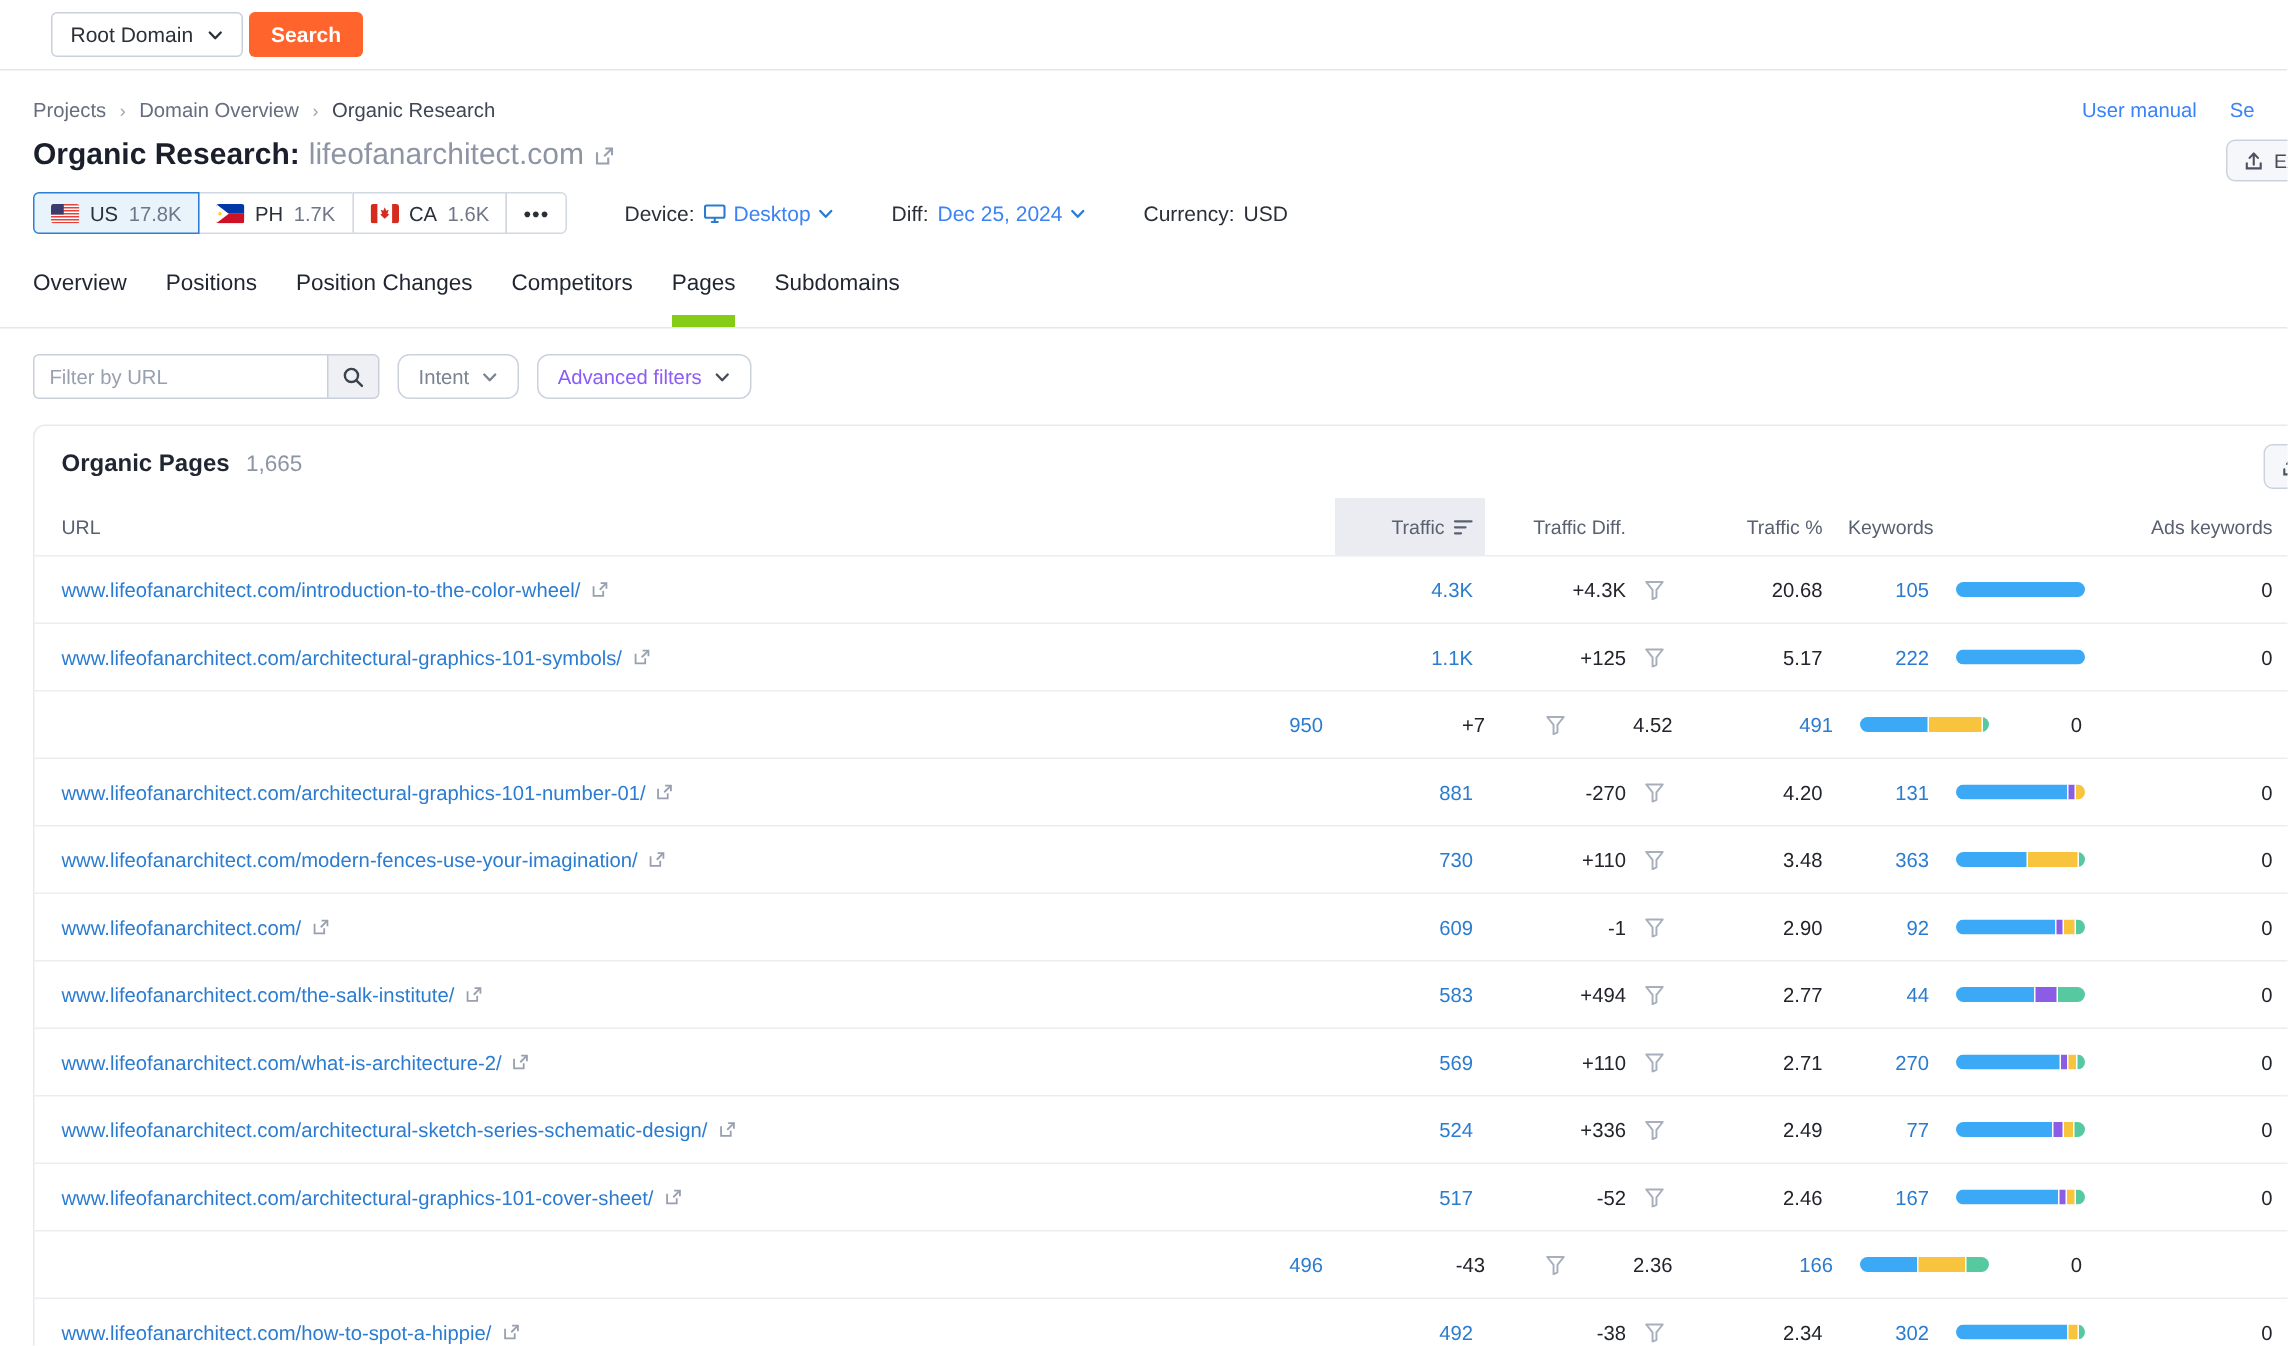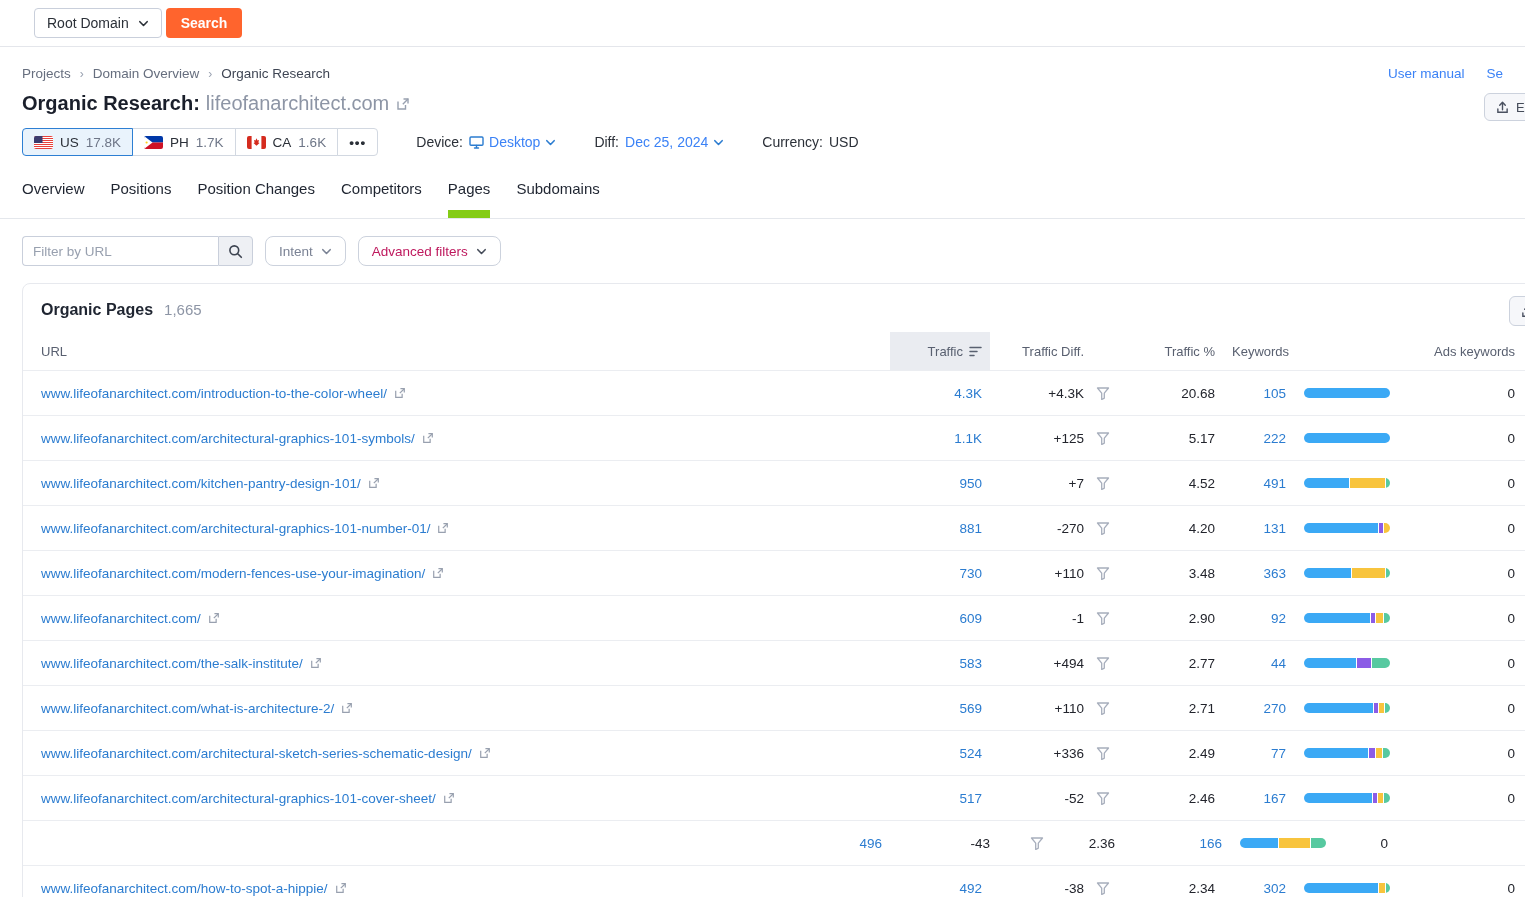--- a/index.html
+++ b/index.html
@@ -93,21 +93,21 @@
   .filter-input::placeholder { color: #98a0af; }
   .filter-search-btn {
     width: 35px; height: 30px; border: 1px solid #c9cfdb; border-radius: 0 4px 4px 0;
     background: #eef0f4; display: flex; align-items: center; justify-content: center; cursor: pointer;
   }
   .pill-btn {
     height: 30px; border: 1px solid #ccd2dd; border-radius: 8px; background: #fff;
     display: flex; align-items: center; gap: 8px; padding: 0 13px; font-size: 13.5px; cursor: pointer;
   }
   .pill-btn.muted { color: #7a8294; }
-  .pill-btn.dark { color: #be185d; }
+  .pill-btn.dark { color: #8b5cf6; }
 
   
   .card {
     position: relative; margin: 17px 0 0 22px; width: 1514px;
     border: 1px solid #e7e9ee; border-radius: 8px; background: #fff;
   }
   .card-head { display: flex; align-items: baseline; gap: 11px; padding: 17px 20px 13px 18px; }
   .card-title { font-size: 16px; font-weight: 700; color: #1f2531; }
   .card-count { font-size: 15px; color: #8d95a5; }
   .export-card {
@@ -379,30 +379,20 @@
         <div class="td num dark pad7">5.17</div>
         <div class="td num"><a class="vlink">222</a></div>
         <div class="td barcell">
           <div class="kwbar">
             <span style="width:100%;background:#3BA9F5"></span>
           </div>
         </div>
         <div class="td num dark ads">0</div>
       </div>
       <div class="grid-row trow">
-        <div class="td url">
-          <a class="ulink">www.lifeofanarchitect.com/kitchen-pantry-design-101/</a>
-          <span class="ext">
-            <svg width="12" height="12" viewBox="0 0 14 14">
-              <path d="M2 4.5v7.5h7.5V8" fill="none" stroke="#98a0af" stroke-width="1.4"></path>
-              <path d="M7.5 2h4.5v4.5" fill="none" stroke="#98a0af" stroke-width="1.4"></path>
-              <path d="M12 2L6.8 7.2" fill="none" stroke="#98a0af" stroke-width="1.4"></path>
-            </svg>
-          </span>
-        </div>
         <div class="td num pad8"><a class="vlink">950</a></div>
         <div class="td num dark">+7</div>
         <div class="td funnel">
           <svg width="14" height="13" viewBox="0 0 14 13">
             <path d="M1.5 1h11L8.3 6.2v5l-2.6 1.3V6.2Z" fill="none" stroke="#a7aebc" stroke-width="1.3" stroke-linejoin="round"></path>
           </svg>
         </div>
         <div class="td num dark pad7">4.52</div>
         <div class="td num"><a class="vlink">491</a></div>
         <div class="td barcell">

